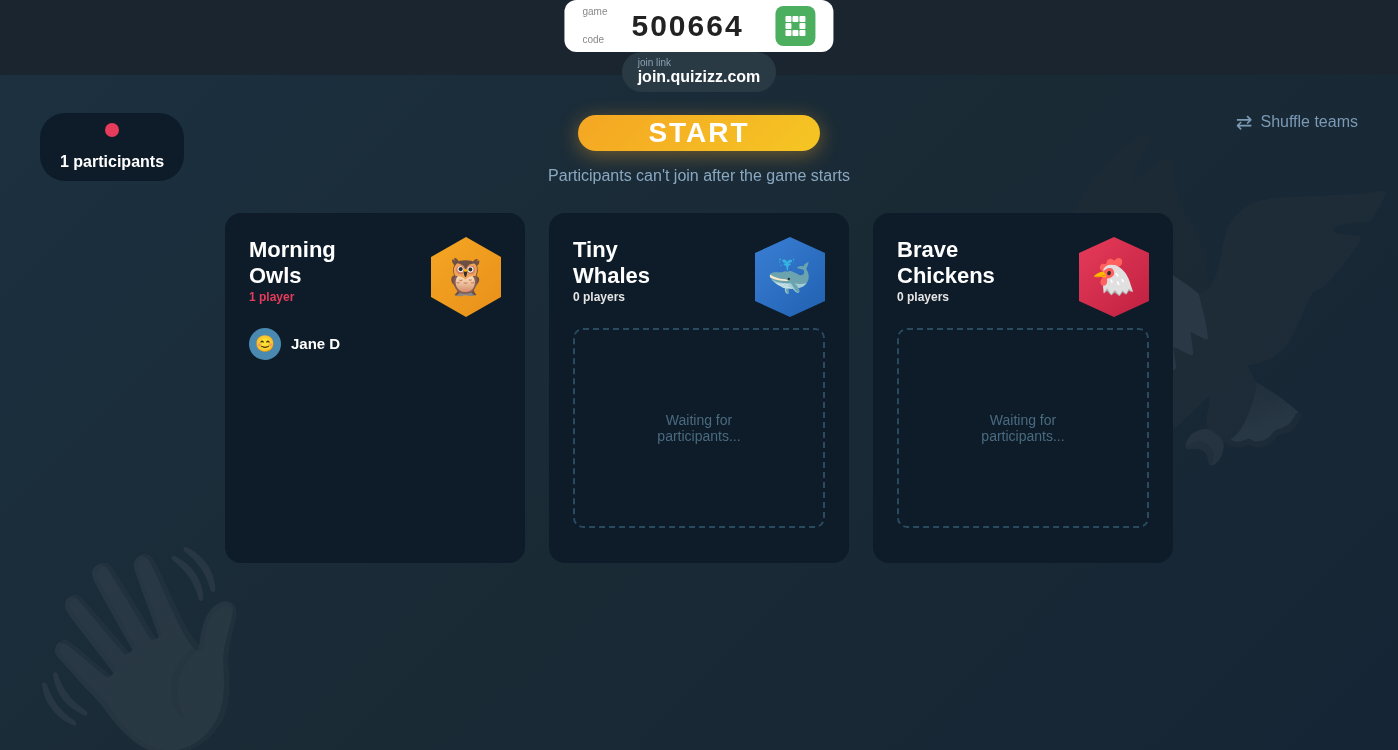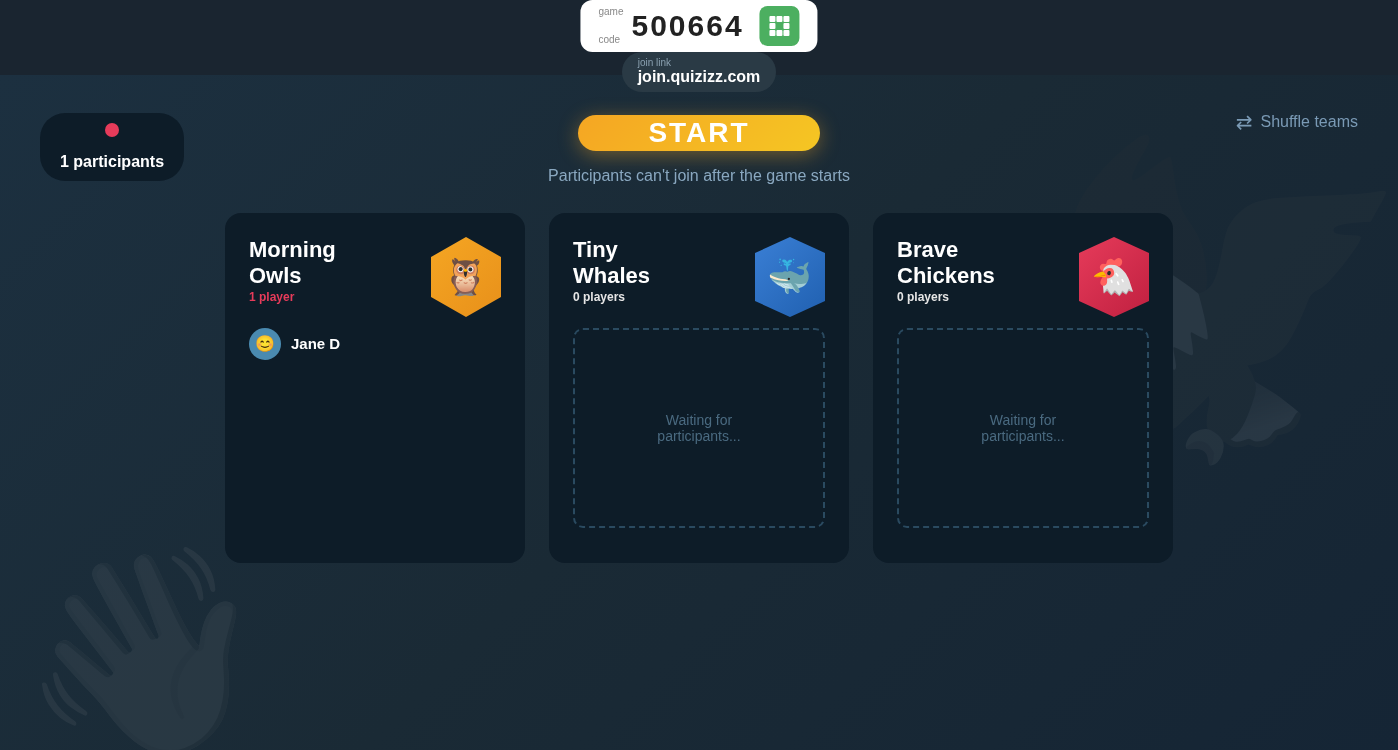--- a/index.html
+++ b/index.html
@@ -69,21 +69,21 @@
       color: #fff;
       font-weight: 600;
     }
 
     .game-code-box {
       background: #fff;
       border-radius: 12px;
       padding: 6px 18px;
       display: flex;
       align-items: center;
-      gap: 8px;
+      gap: 24px;
       margin-left: auto;
       margin-right: auto;
       position: absolute;
       left: 50%;
       transform: translateX(-50%);
     }
 
     .game-code-label {
       font-size: 10px;
       color: #888;

